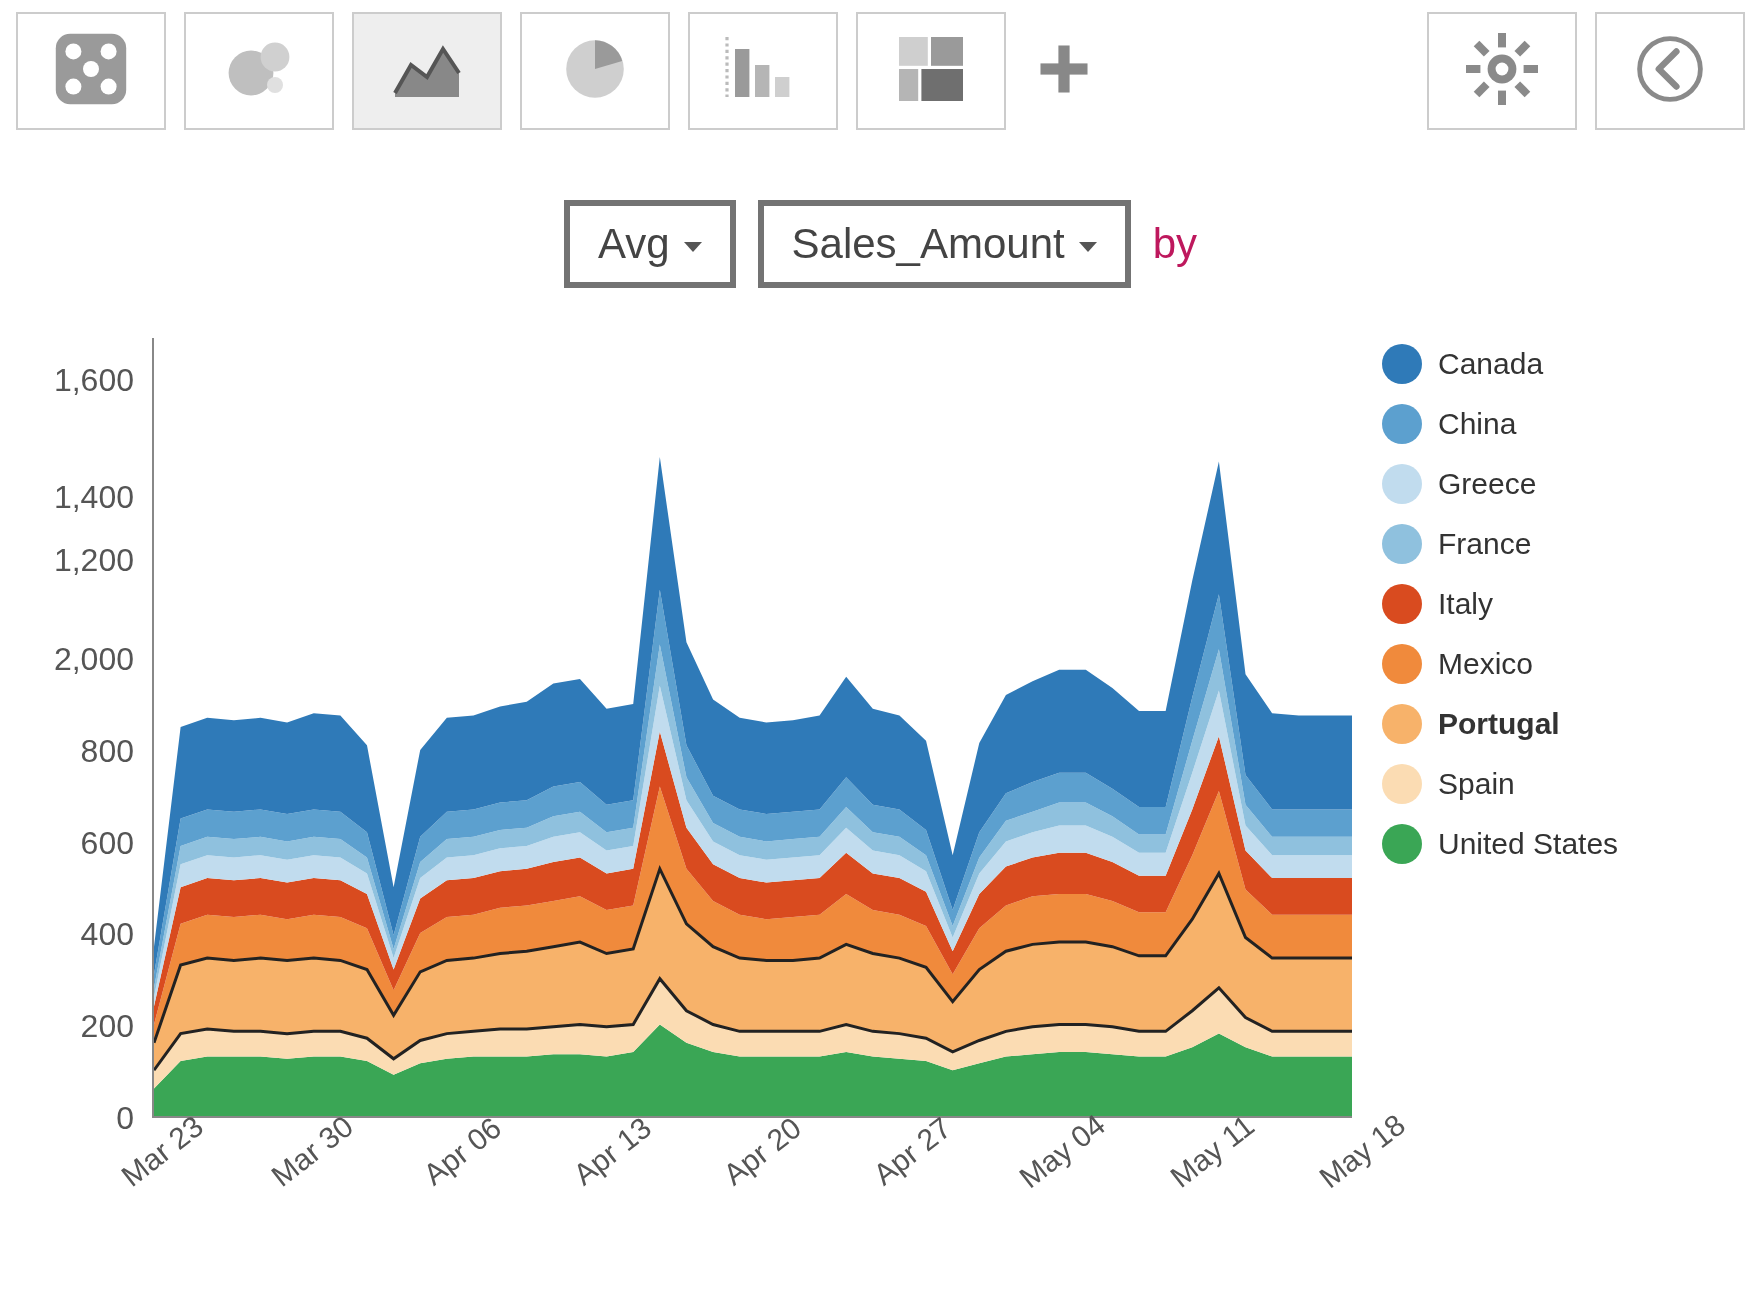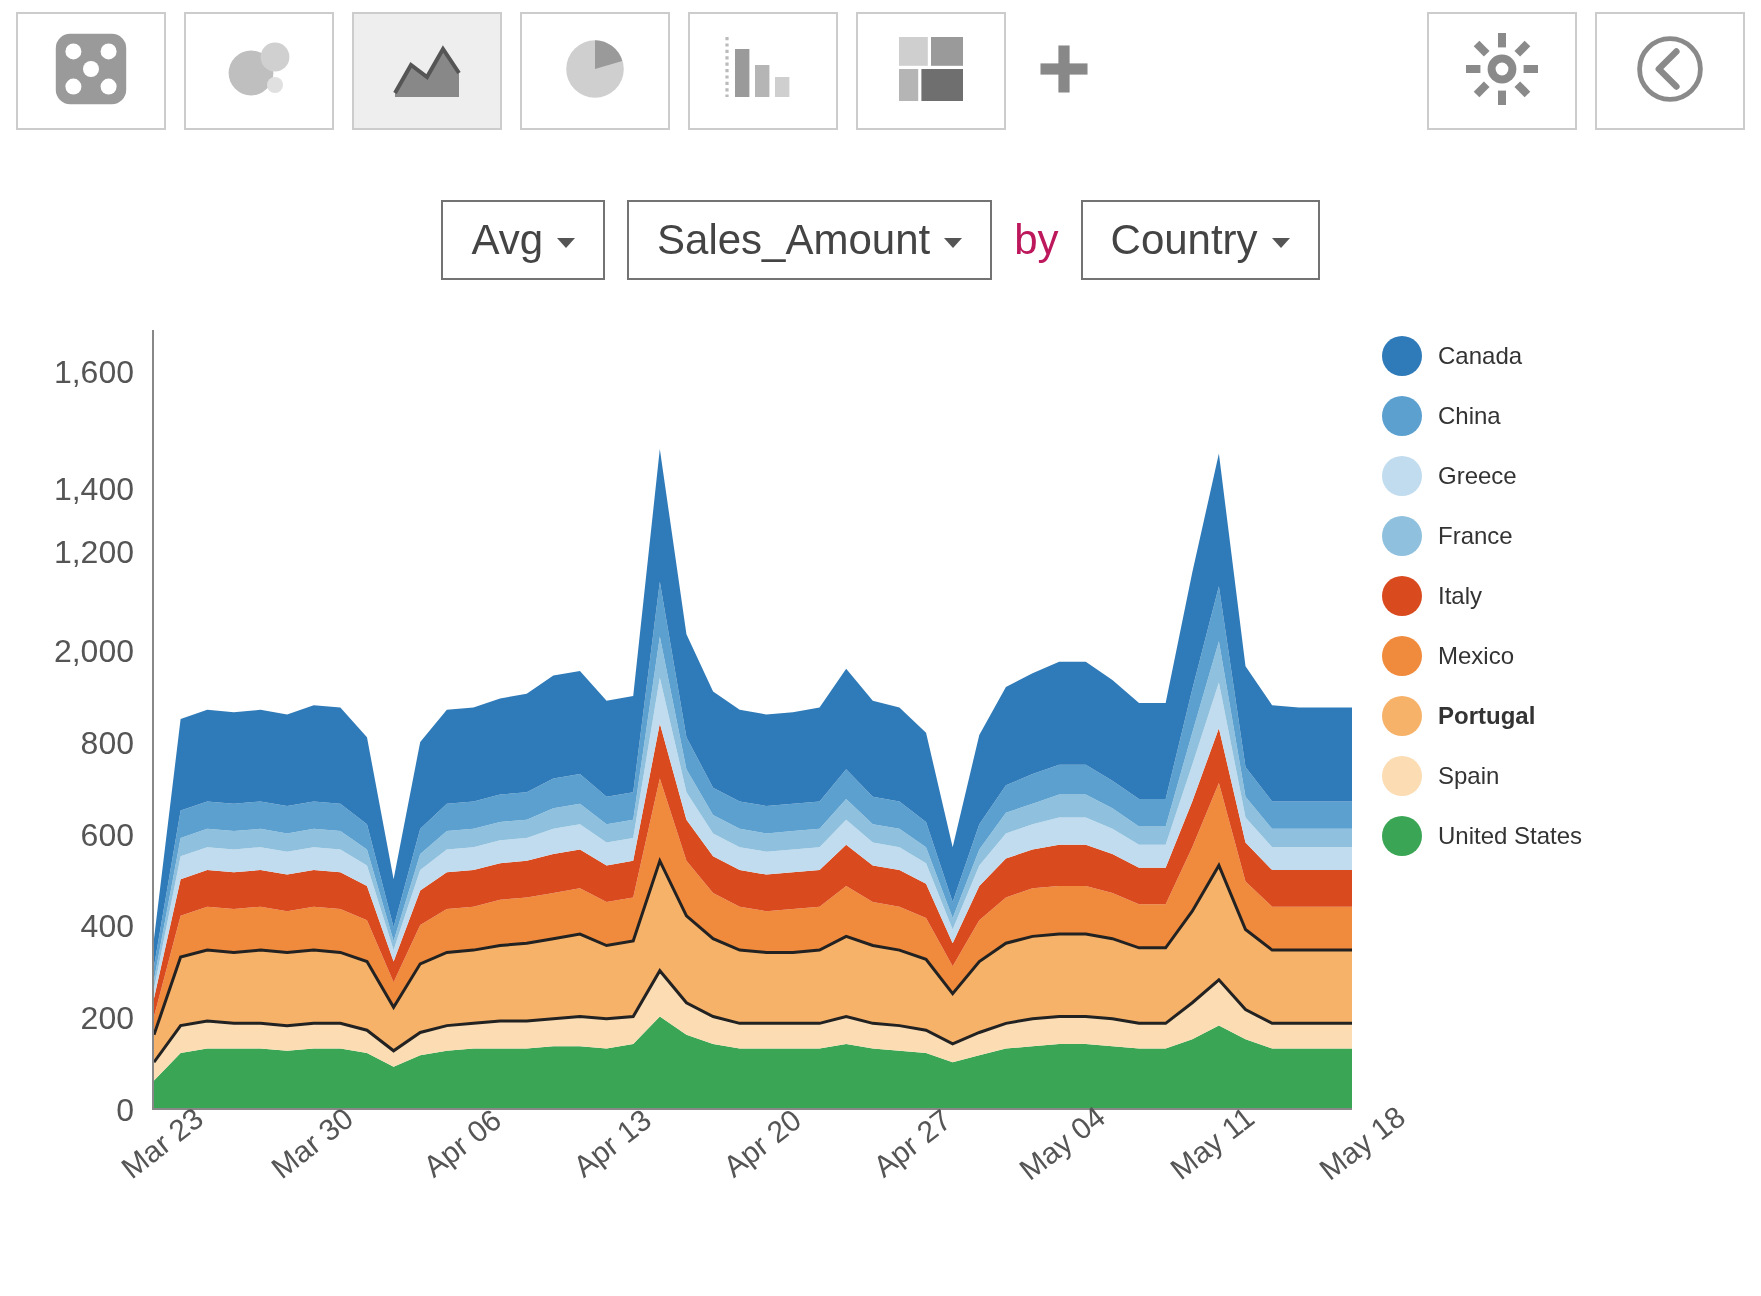--- a/index.html
+++ b/index.html
@@ -52,21 +52,21 @@
   .query-bar {
     display: flex;
     align-items: center;
     justify-content: center;
     gap: 22px;
     margin-top: 70px;
     font-size: 42px;
     color: #444;
   }
   .dd {
-    border: 2px solid #737373;
+    border: 6px solid #737373;
     padding: 14px 28px;
     display: flex;
     align-items: center;
     gap: 14px;
     background: #fff;
   }
   .caret {
     width: 0; height: 0;
     border-left: 9px solid transparent;
     border-right: 9px solid transparent;
@@ -126,21 +126,21 @@
     top: 10px;
   }
   .legend {
     margin-left: 10px;
     margin-top: 6px;
   }
   .legend-item {
     display: flex;
     align-items: center;
     gap: 16px;
-    font-size: 24px;
+    font-size: 30px;
     color: #333;
     margin-bottom: 20px;
   }
   .swatch {
     width: 40px; height: 40px;
     border-radius: 50%;
   }
 </style>
 </head>
 <body>
@@ -247,24 +247,20 @@
   <div class="query-bar">
     <div class="dd">
       <span>Avg</span>
       <span class="caret"></span>
     </div>
     <div class="dd">
       <span>Sales_Amount</span>
       <span class="caret"></span>
     </div>
     <span class="by-label">by</span>
-    <div class="dd">
-      <span>Country</span>
-      <span class="caret"></span>
-    </div>
   </div>
 
   <div class="workspace">
     <div class="chart-wrap">
       <div id="yaxis-labels">
           <div class="ylab" style="top: 780px;">0</div>
           <div class="ylab" style="top: 688.235px;">200</div>
           <div class="ylab" style="top: 596.471px;">400</div>
           <div class="ylab" style="top: 504.706px;">600</div>
           <div class="ylab" style="top: 412.941px;">800</div>

